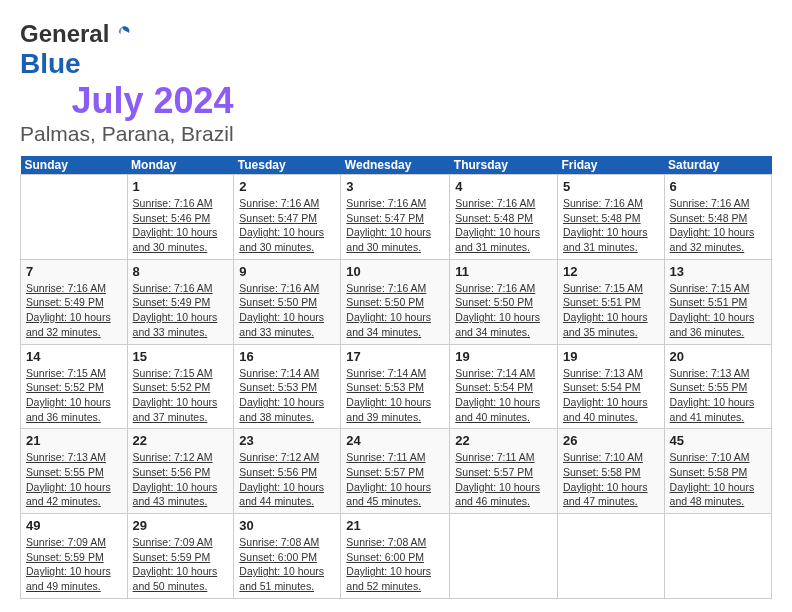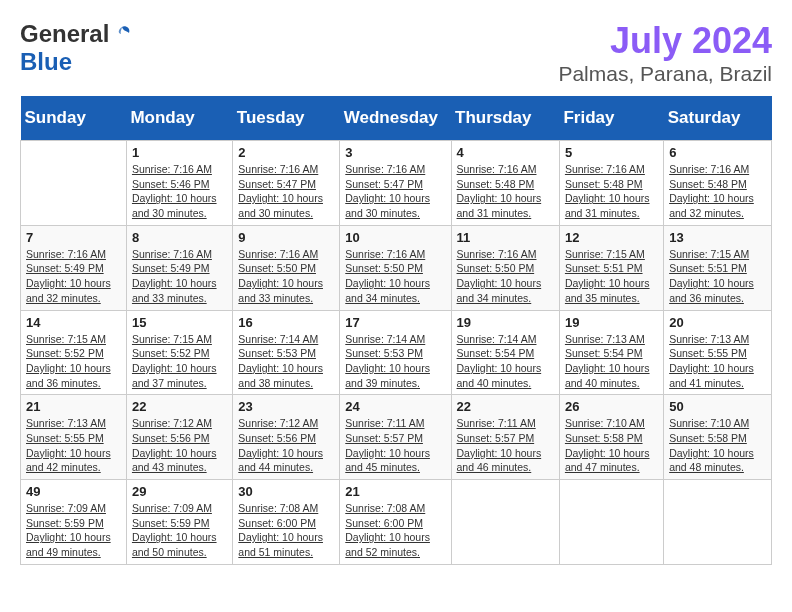--- a/index.html
+++ b/index.html
@@ -8,20 +8,21 @@
       background: #fff;
       width: 792px;
       min-height: 612px;
       padding: 20px;
     }
     .header-area {
       display: flex;
       justify-content: space-between;
       align-items: flex-start;
       margin-bottom: 10px;
+      flex-direction: column;
     }
     .title-area {
       text-align: right;
     }
     .month-title {
       font-size: 36px;
       font-weight: bold;
       color: #8b5cf6;
     }
     .location-title {
@@ -29,23 +30,23 @@
       color: #555;
     }
     table {
       width: 100%;
       border-collapse: collapse;
       font-size: 11px;
     }
     thead th {
       background-color: #1a5fb4;
       color: #fff;
-      padding: 12px 4px;
+      padding: 2px 4px;
       text-align: left;
-      font-size: 17px;
+      font-size: 12px;
       font-weight: bold;
     }
     tbody td {
       border: 1px solid #ccc;
       vertical-align: top;
       padding: 4px 5px;
       width: 113px;
       min-height: 80px;
     }
     .day-num {
@@ -70,21 +71,21 @@
       display: flex;
       align-items: center;
     }
     .general-text {
       color: #333;
       font-size: 24px;
       font-weight: bold;
     }
     .blue-text {
       color: #1a5fb4;
-      font-size: 24px;
+      font-size: 28px;
       font-weight: bold;
     }
   </style>
 </head>
 <body>
 
 <div class="header-area">
   <div class="logo-container">
     <div>
       <div style="display:flex; align-items:center; gap:2px;">
@@ -302,21 +303,21 @@
 and 46 minutes.</div>
         </td>
         <td>
           <div class="day-num">26</div>
           <div class="day-info" style="white-space: pre-line;">Sunrise: 7:10 AM
 Sunset: 5:58 PM
 Daylight: 10 hours
 and 47 minutes.</div>
         </td>
         <td>
-          <div class="day-num">50</div>
+          <div class="day-num">45</div>
           <div class="day-info" style="white-space: pre-line;">Sunrise: 7:10 AM
 Sunset: 5:58 PM
 Daylight: 10 hours
 and 48 minutes.</div>
         </td>
       </tr>
       <tr>
         <td>
           <div class="day-num">49</div>
           <div class="day-info" style="white-space: pre-line;">Sunrise: 7:09 AM

